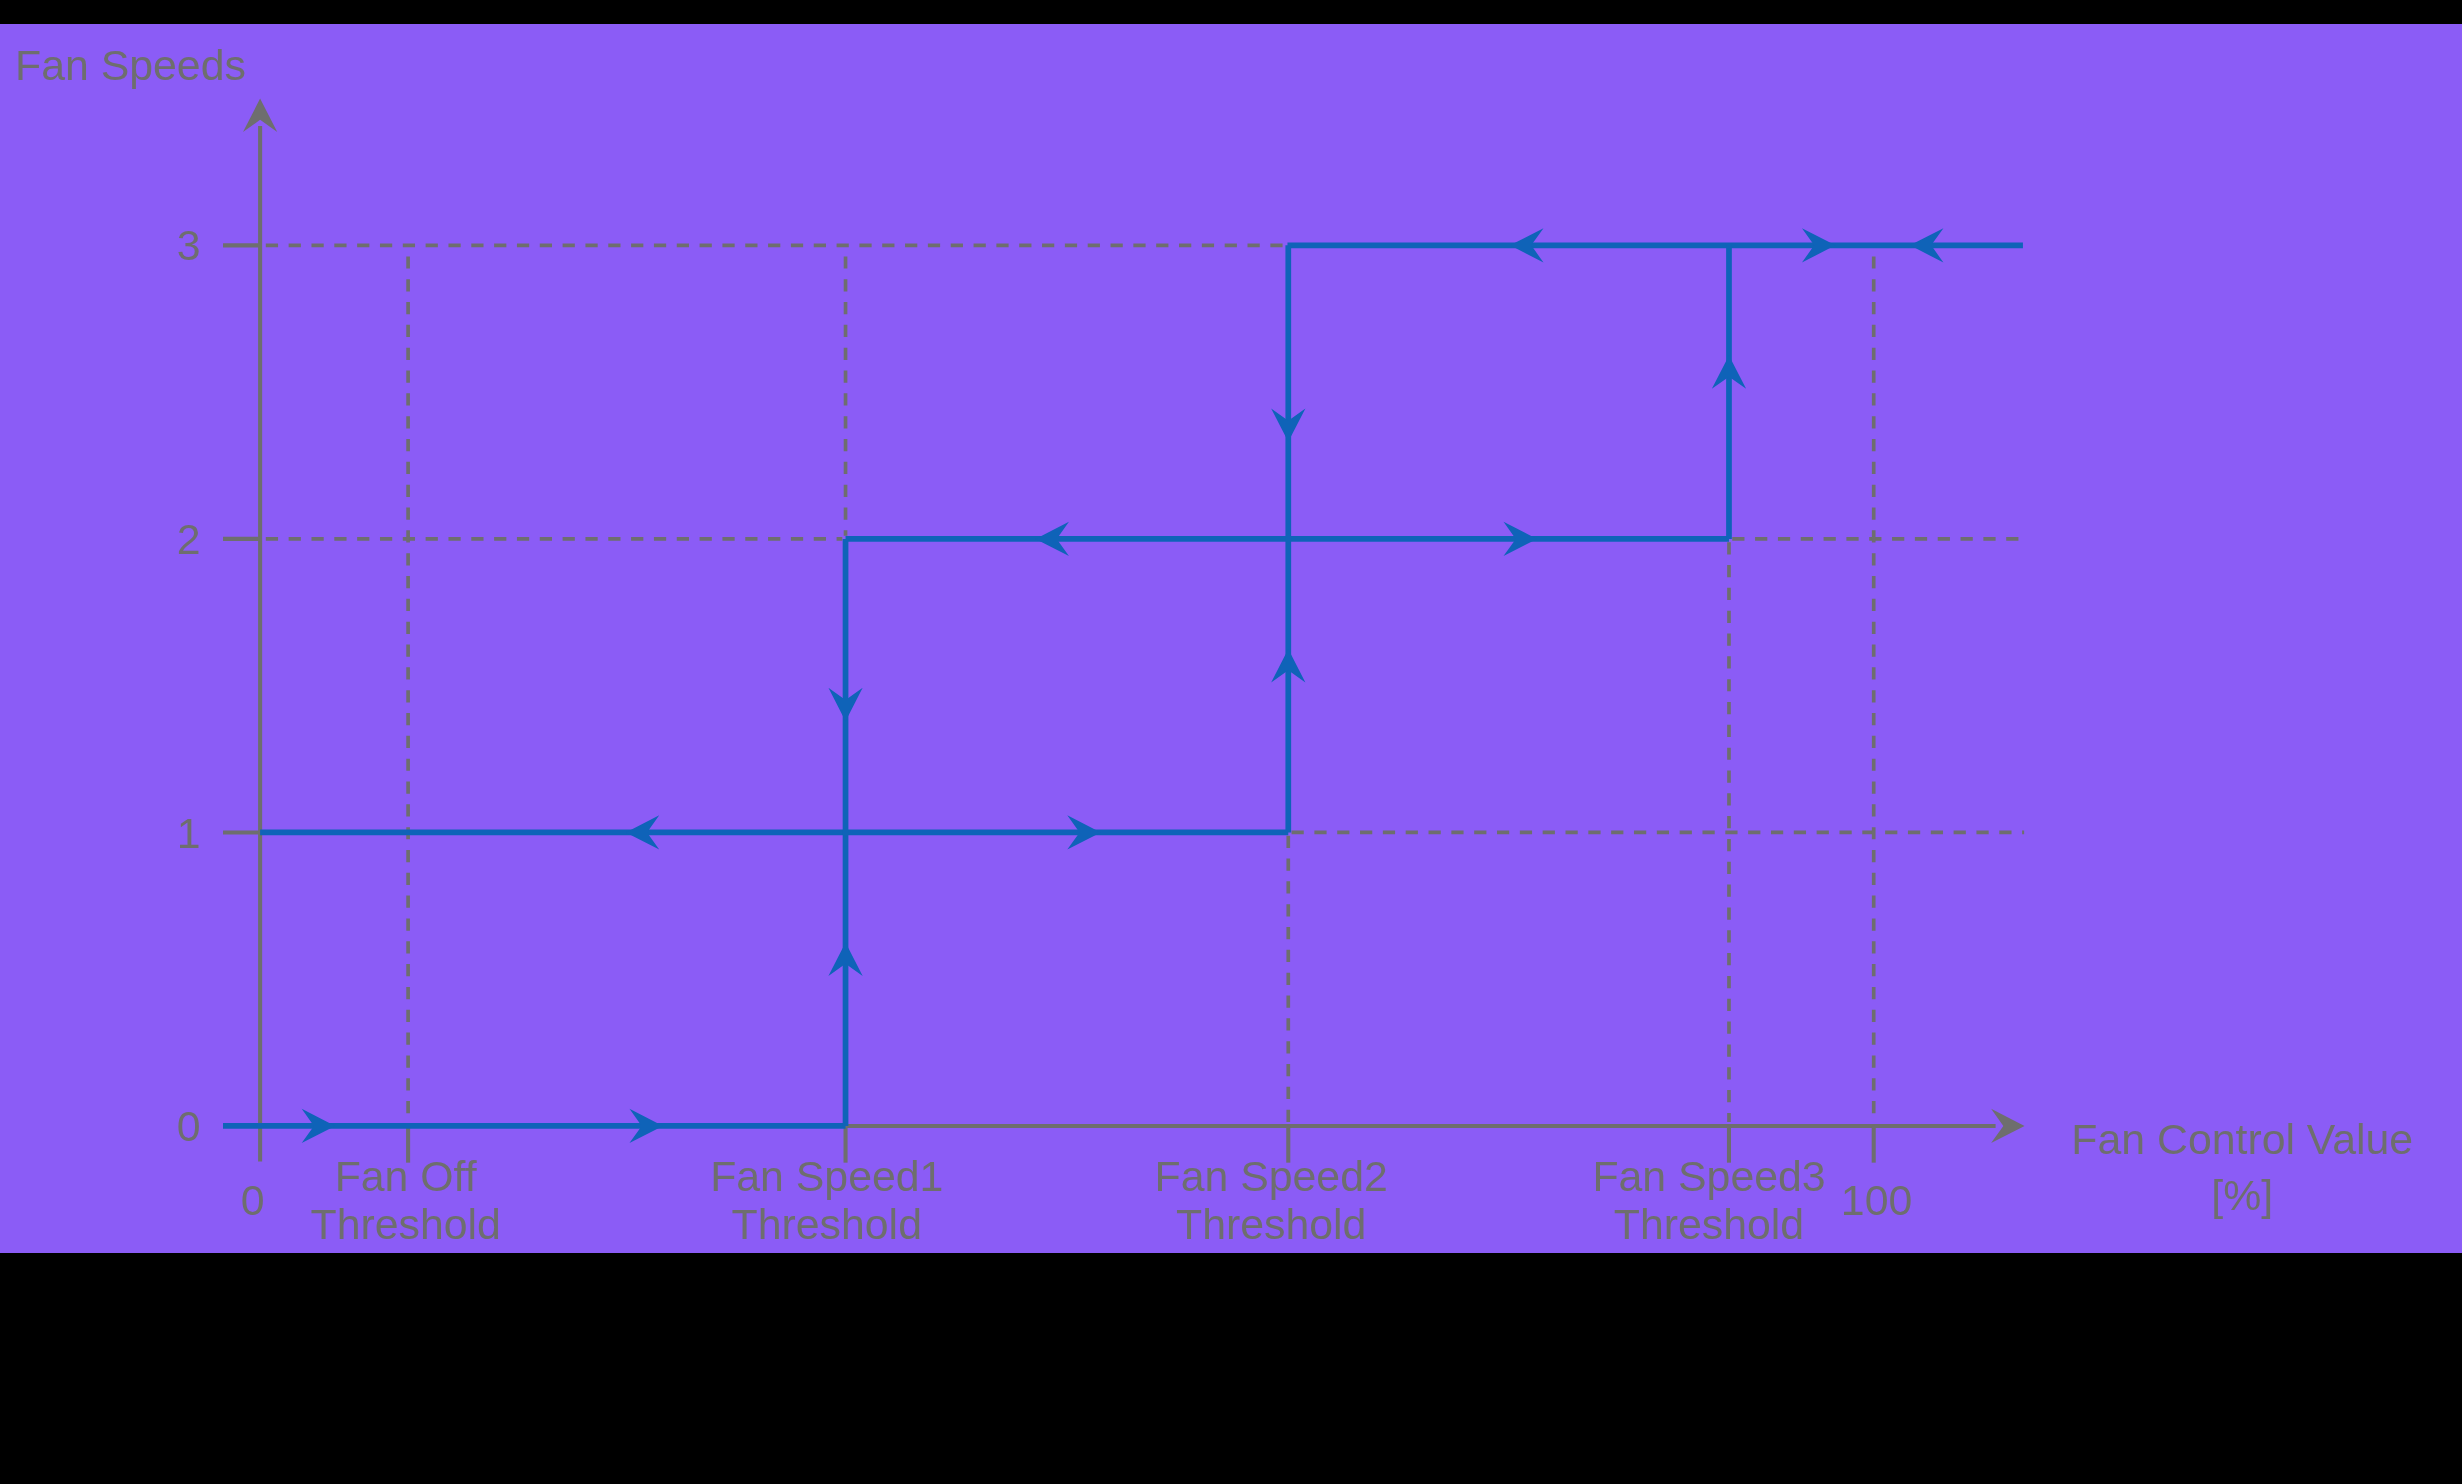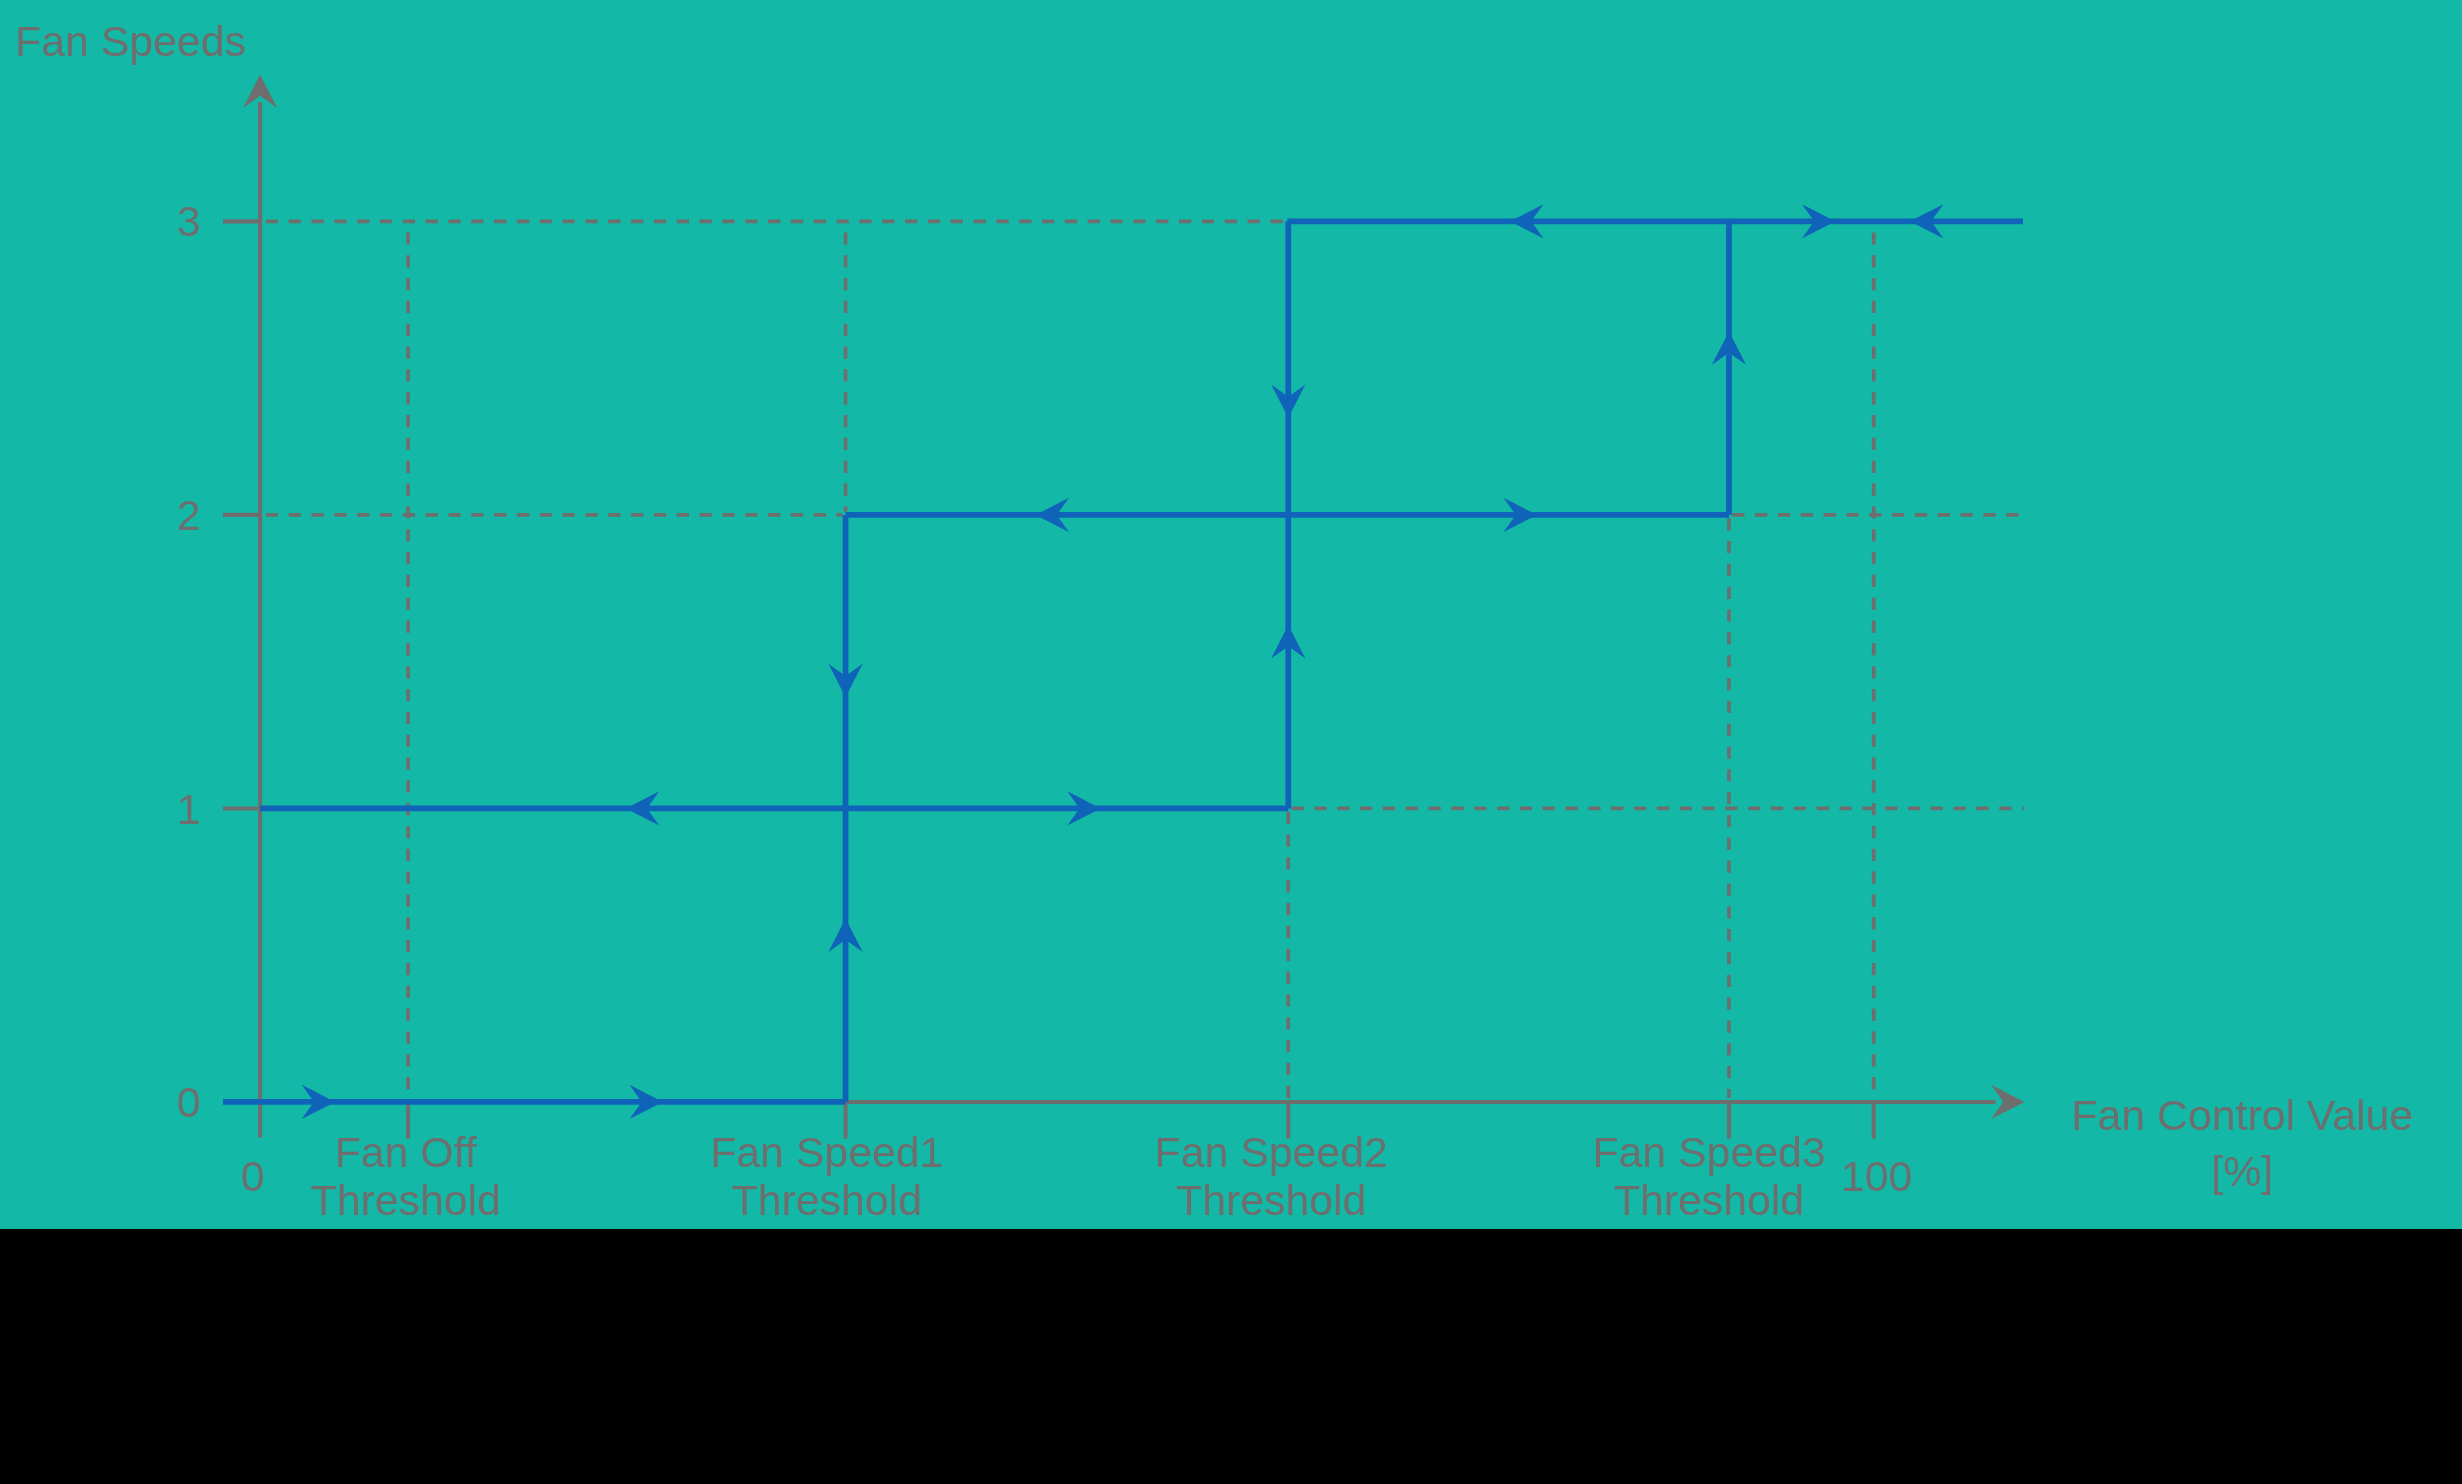--- a/index.html
+++ b/index.html
@@ -1,16 +1,16 @@
 <!DOCTYPE html>
 <html style="font-size:7.9px"><head>
 <meta charset="utf-8">
 <style>
   html,body{margin:0;padding:0;background:#000;}
-  .chart-wrap{width:100%;background:#14b8a6;}
+  .chart-wrap{width:100%;background:#8b5cf6;margin-top:24px;}
   svg{display:block;width:100%;height:auto;}
   text{font-family:"Liberation Sans","DejaVu Sans",sans-serif;fill:#6e6e6e;}
   .t105{font-size:105px;}
 </style>
 </head>
 <body>
 
 <div class="chart-wrap">
 <svg viewBox="0 0 6039 3015" xmlns="http://www.w3.org/2000/svg">
   <defs>

